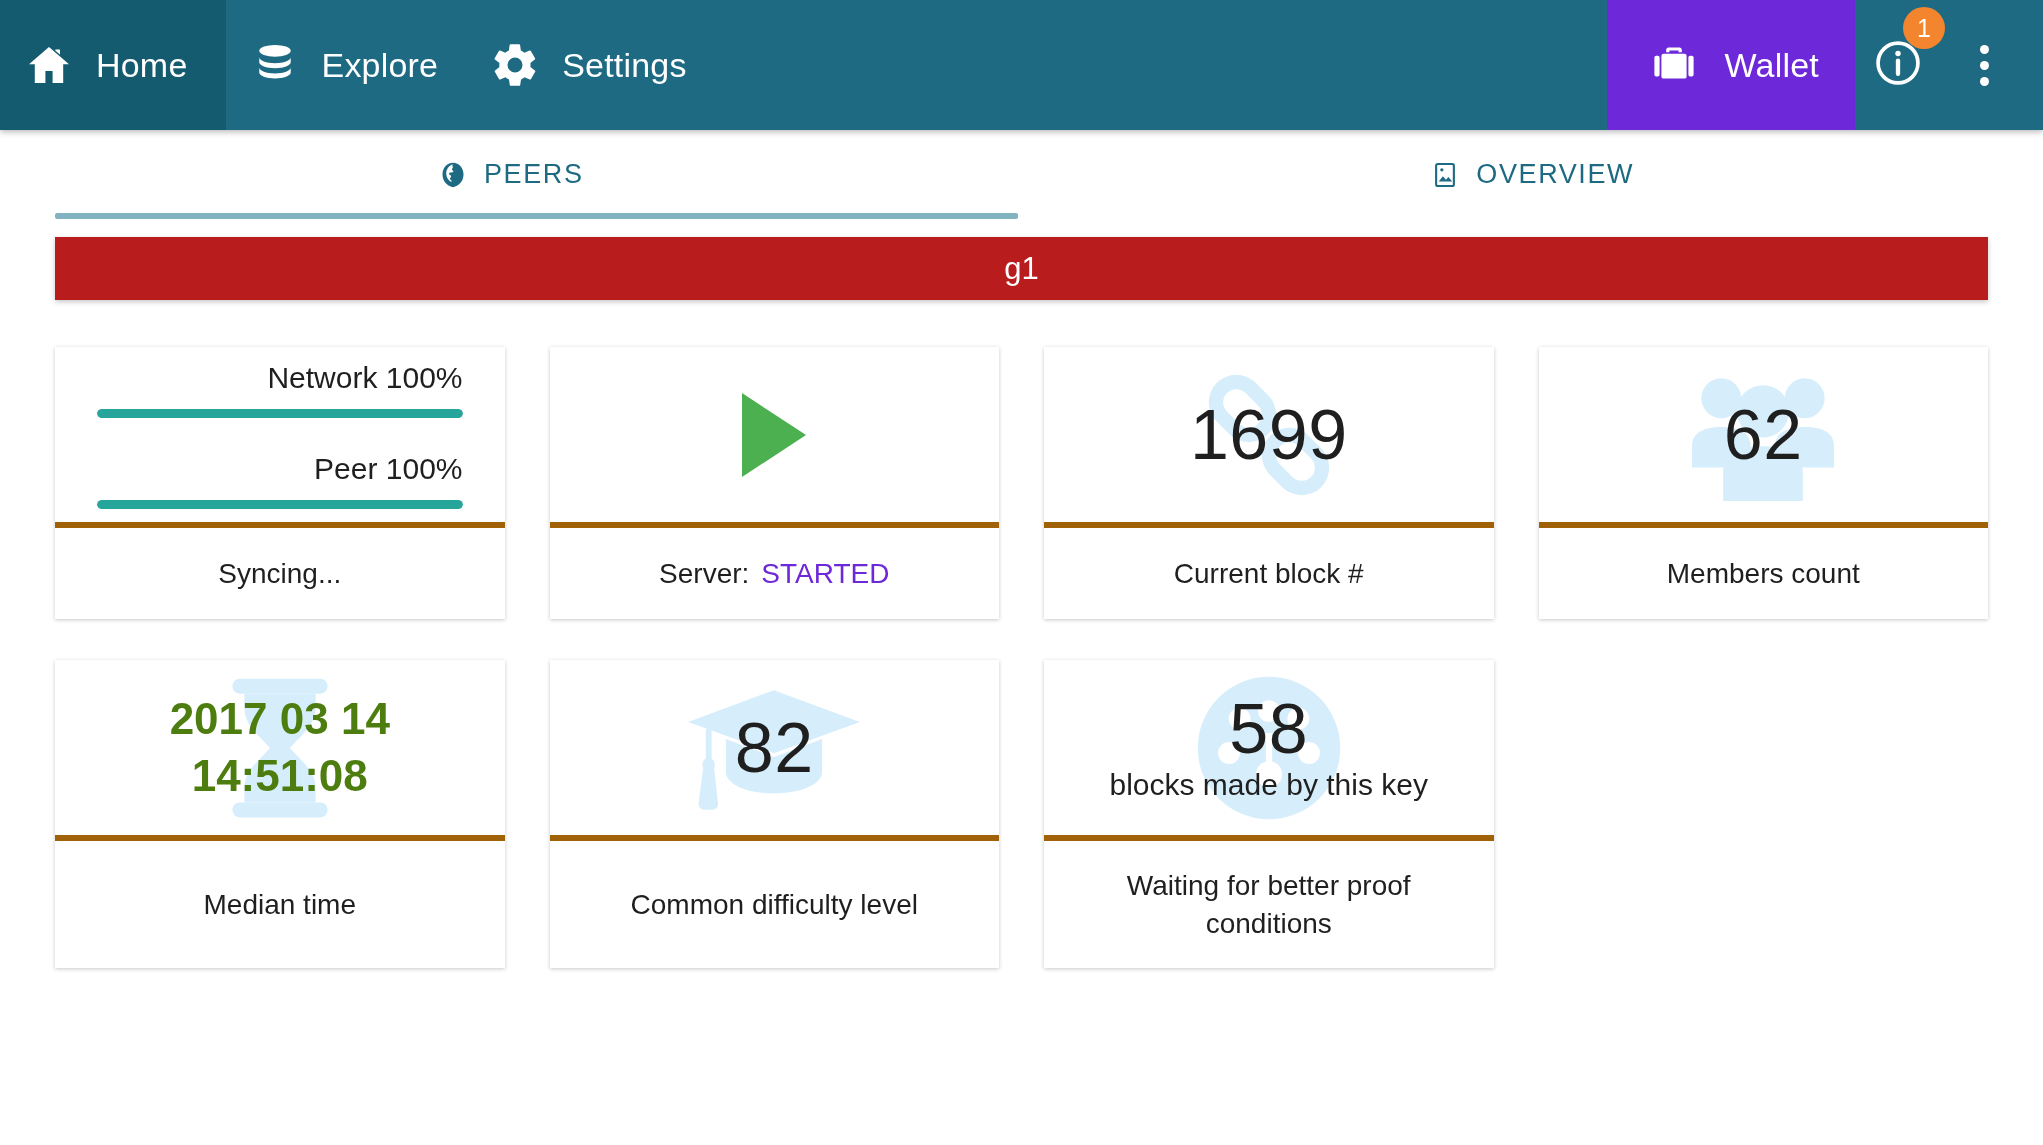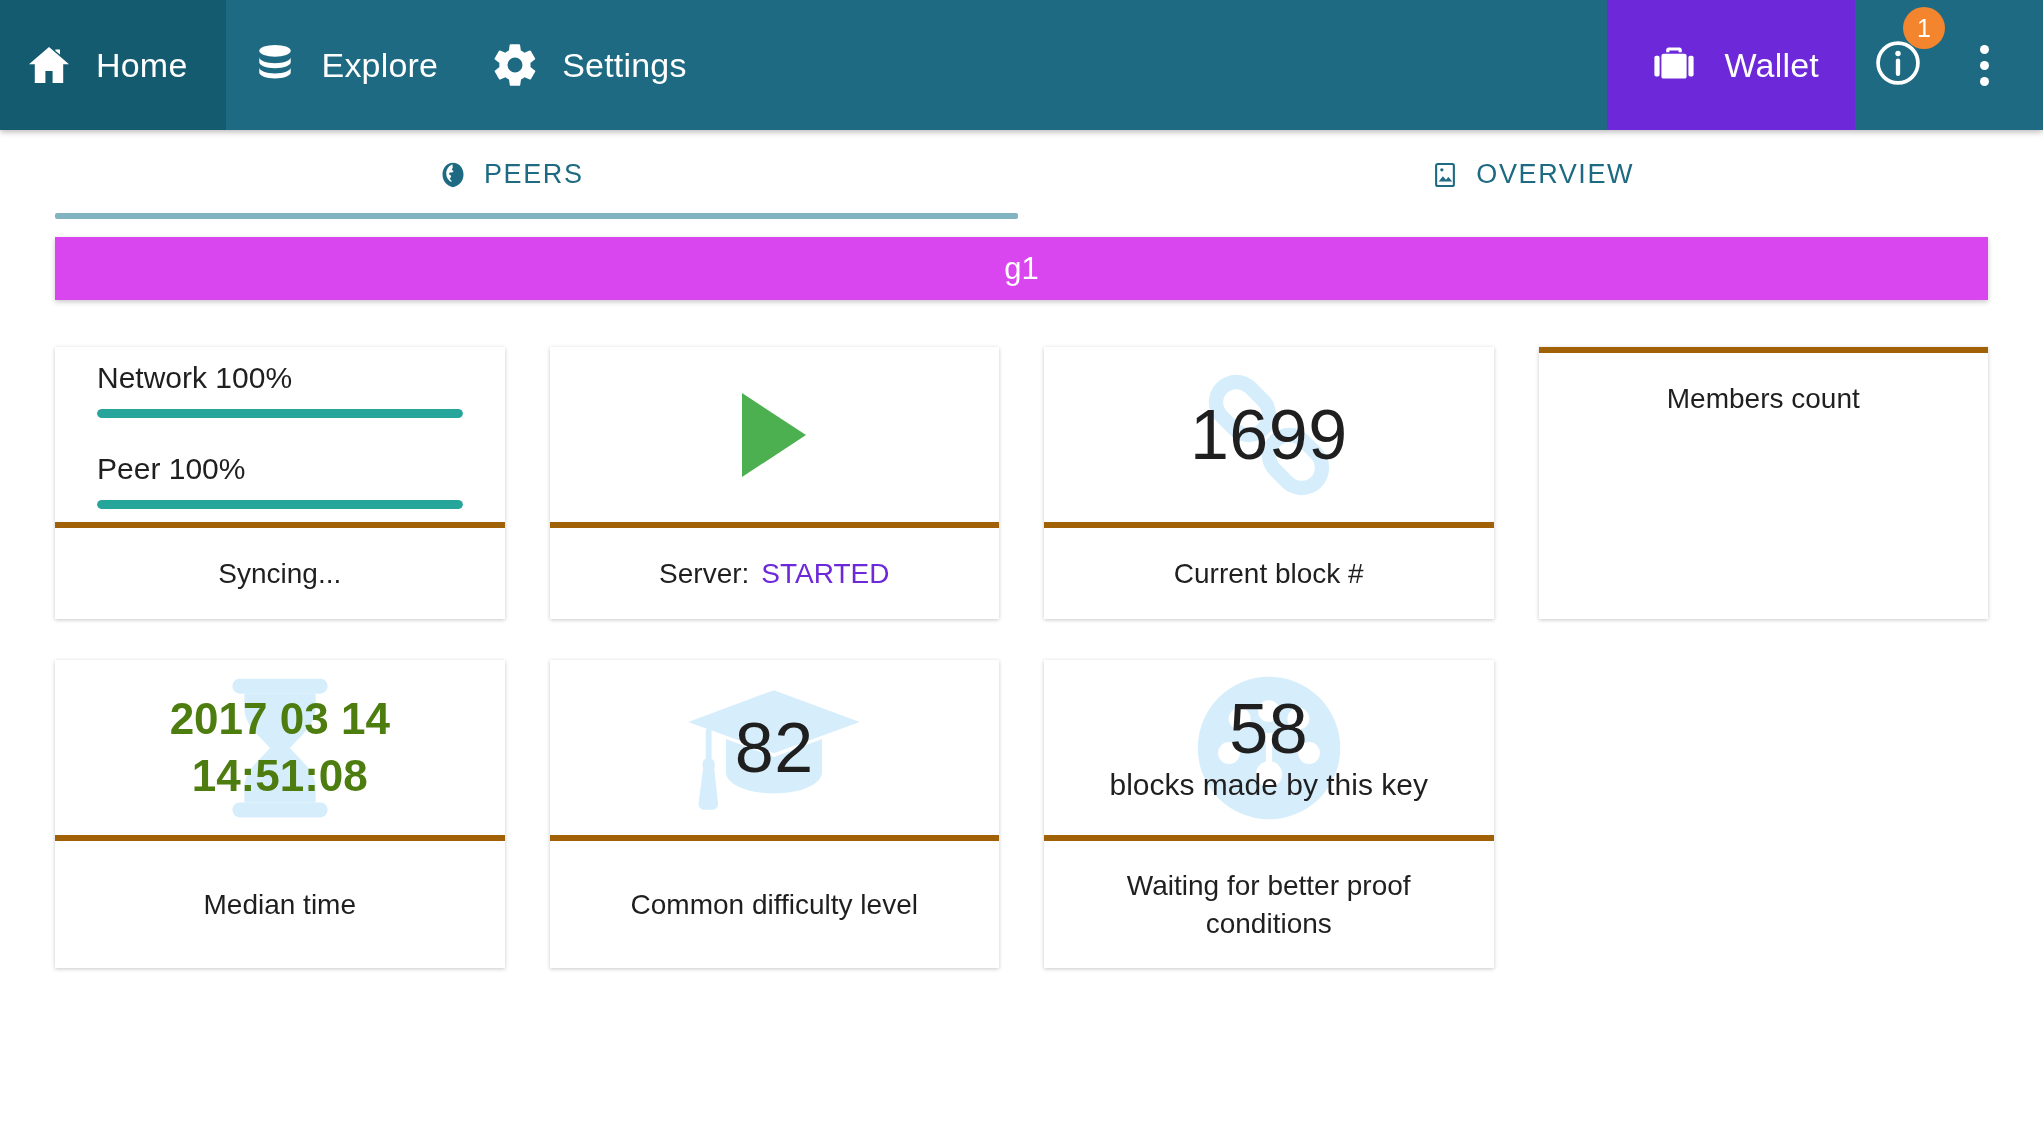--- a/index.html
+++ b/index.html
@@ -154,21 +154,21 @@
   }
 
   
   .content {
     padding: 0 55px;
     box-sizing: border-box;
   }
   .currency-banner {
     margin-top: 18px;
     height: 63px;
-    background: #d946ef;
+    background: #b91c1c;
     color: #ffffff;
     font-size: 31px;
     display: flex;
     align-items: center;
     justify-content: center;
     box-shadow: 0 2px 5px rgba(0,0,0,0.22);
   }
 
   .grid {
     display: grid;
@@ -251,21 +251,21 @@
   
   .prog-wrap {
     width: 100%;
     padding: 0 28px;
     box-sizing: border-box;
     display: flex;
     flex-direction: column;
     align-items: stretch;
   }
   .prog-label {
-    text-align: left;
+    text-align: right;
     font-size: 30px;
     font-weight: 300;
     color: #1f1f1f;
     margin-bottom: 14px;
   }
   .prog-label.second { margin-top: 34px; }
   .prog-track {
     height: 9px;
     border-radius: 5px;
     background: #e3ece e;
@@ -432,20 +432,33 @@
               <rect x="9.9" y="15.5" width="4.2" height="7" rx="2.1" fill="#ffffff"></rect>
             </g>
           </svg>
         </div>
         <div class="big-value">1699</div>
       </div>
       <div class="card-foot">Current block #</div>
     </div>
 
     <div class="card">
+      <div class="card-body">
+        <div class="watermark">
+          <svg width="162" height="152" viewBox="0 0 26 24" fill="#d6eefb">
+            <circle cx="6.3" cy="6.1" r="3.2"></circle>
+            <path d="M1.6 17.2v-3.4c0-2.1 1.7-3.1 4.7-3.1s4.7 1 4.7 3.1v3.4z"></path>
+            <circle cx="19.7" cy="6.1" r="3.2"></circle>
+            <path d="M14.9 17.2v-3.4c0-2.1 1.8-3.1 4.8-3.1s4.7 1 4.7 3.1v3.4z"></path>
+            <circle cx="13" cy="8.2" r="4.2"></circle>
+            <path d="M6.6 22.6v-4.6c0-2.8 2.3-4.2 6.4-4.2s6.4 1.4 6.4 4.2v4.6z"></path>
+          </svg>
+        </div>
+        <div class="big-value">62</div>
+      </div>
       <div class="card-foot">Members count</div>
     </div>
 
     <div class="card tall">
       <div class="card-body">
         <div class="watermark">
           <svg width="128" height="150" viewBox="0 0 20 24" fill="#d6eefb">
             <rect x="2.4" y="0.9" width="15.2" height="2.4" rx="1.1"></rect>
             <rect x="2.4" y="20.7" width="15.2" height="2.4" rx="1.1"></rect>
             <path d="M4.3 3.3h11.4v2.3c0 2.6-2.1 4.2-4.1 6.4 2 2.2 4.1 3.8 4.1 6.4v2.3H4.3v-2.3c0-2.6 2.1-4.2 4.1-6.4-2-2.2-4.1-3.8-4.1-6.4z"></path>

